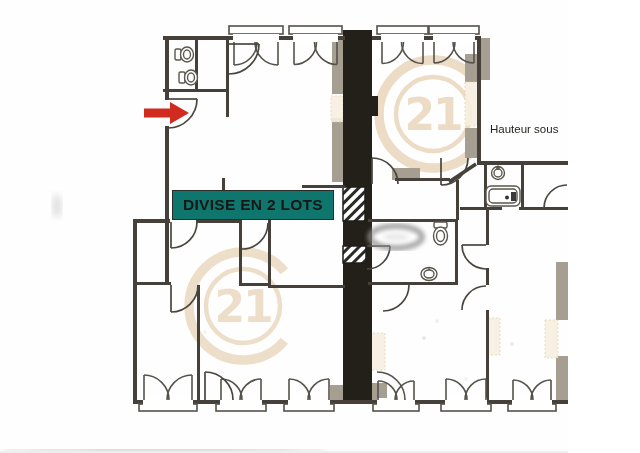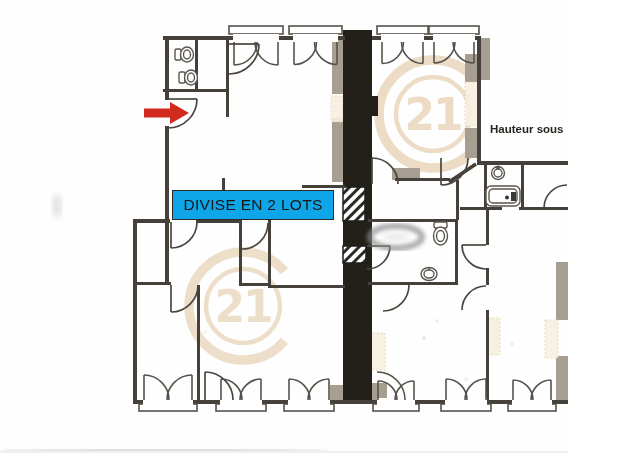--- a/index.html
+++ b/index.html
@@ -3,28 +3,28 @@
 <meta charset="utf-8">
 <style>
   html,body{margin:0;padding:0;background:#ffffff;}
   .page{
     position:relative;width:568px;height:453px;background:#fefefe;
     overflow:hidden;font-family:"Liberation Sans", sans-serif;
   }
   .plan-svg{position:absolute;left:0;top:0;}
   .divise-box{
     position:absolute;left:172px;top:190px;width:160px;height:28px;
-    background:#0ea5e9;border:1.6px solid #2b2b28;
+    background:#0f766e;border:1.6px solid #2b2b28;
     display:flex;align-items:center;justify-content:center;
-    font-size:15.5px;font-weight:normal;letter-spacing:.3px;color:#171715;
+    font-size:15.5px;font-weight:bold;letter-spacing:.3px;color:#171715;
     white-space:nowrap;
   }
   .ceiling-note{
     position:absolute;left:490px;top:122px;width:100px;
-    font-size:11.5px;font-weight:bold;line-height:14.5px;color:#26241f;
+    font-size:11.5px;font-weight:normal;line-height:14.5px;color:#26241f;
   }
   .scan-edge{
     position:absolute;left:0;top:449px;width:58%;height:2px;
     background:#c6c6c6;opacity:.55;border-radius:50%;filter:blur(.7px);
   }
   .scan-edge2{
     position:absolute;left:0;top:451px;width:100%;height:1.5px;
     background:#e3e3e3;opacity:.6;
   }
 </style>

